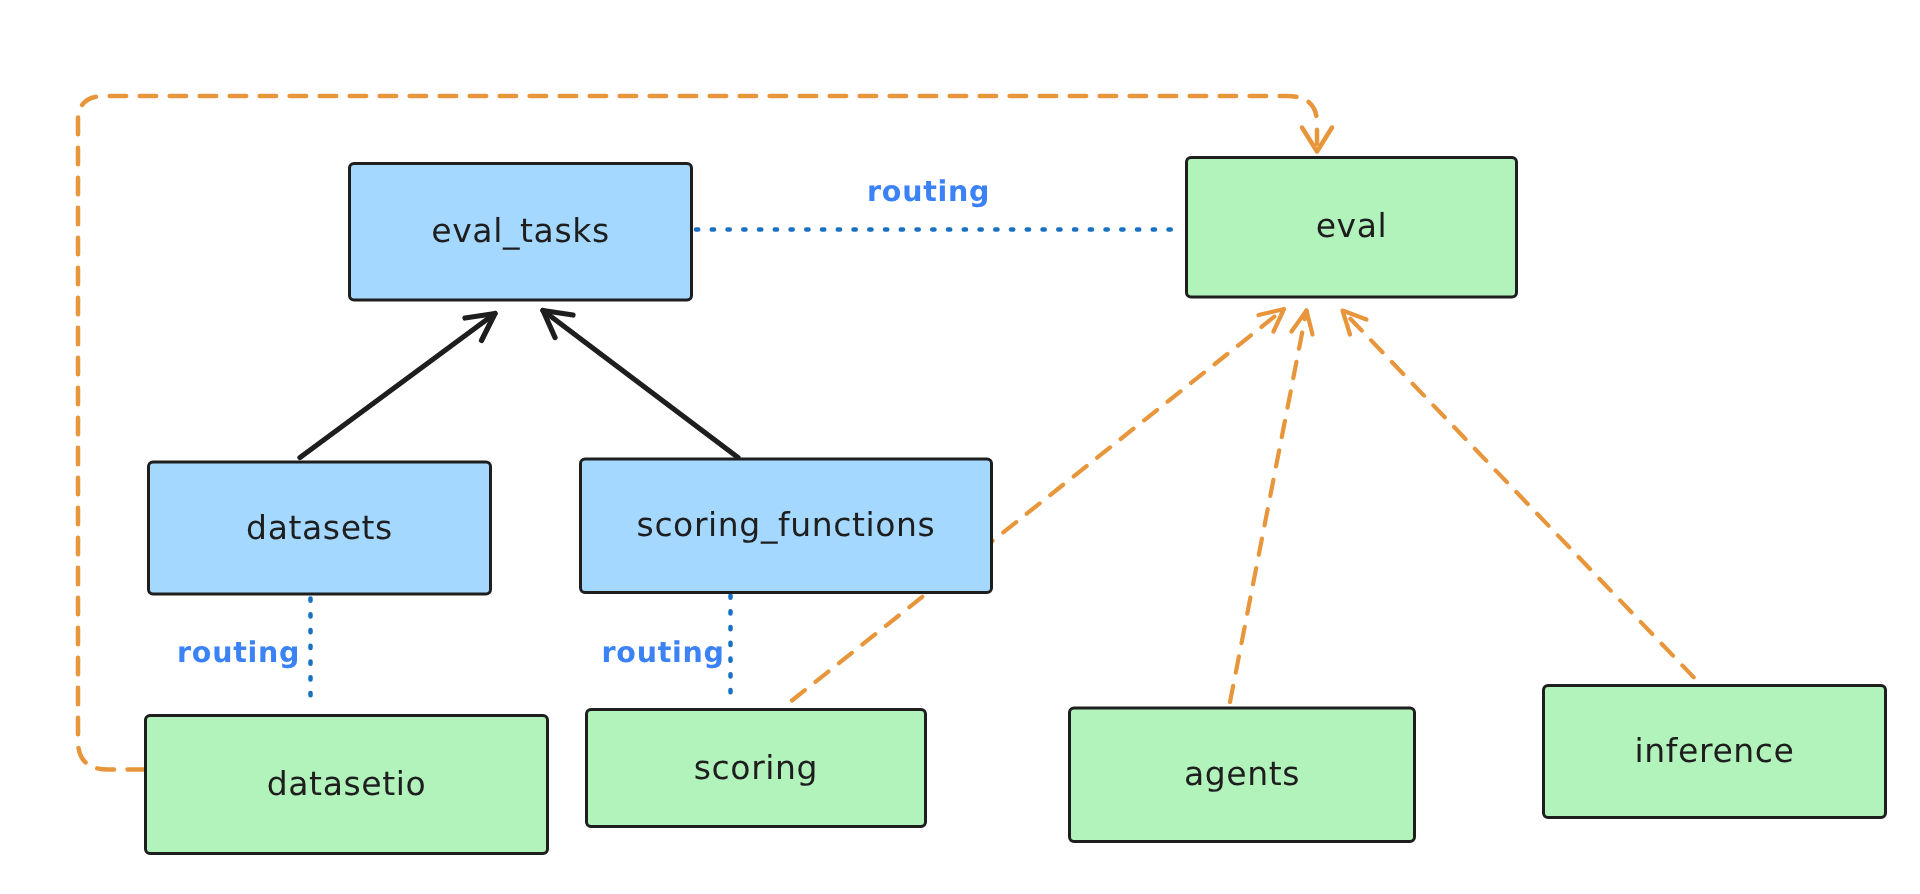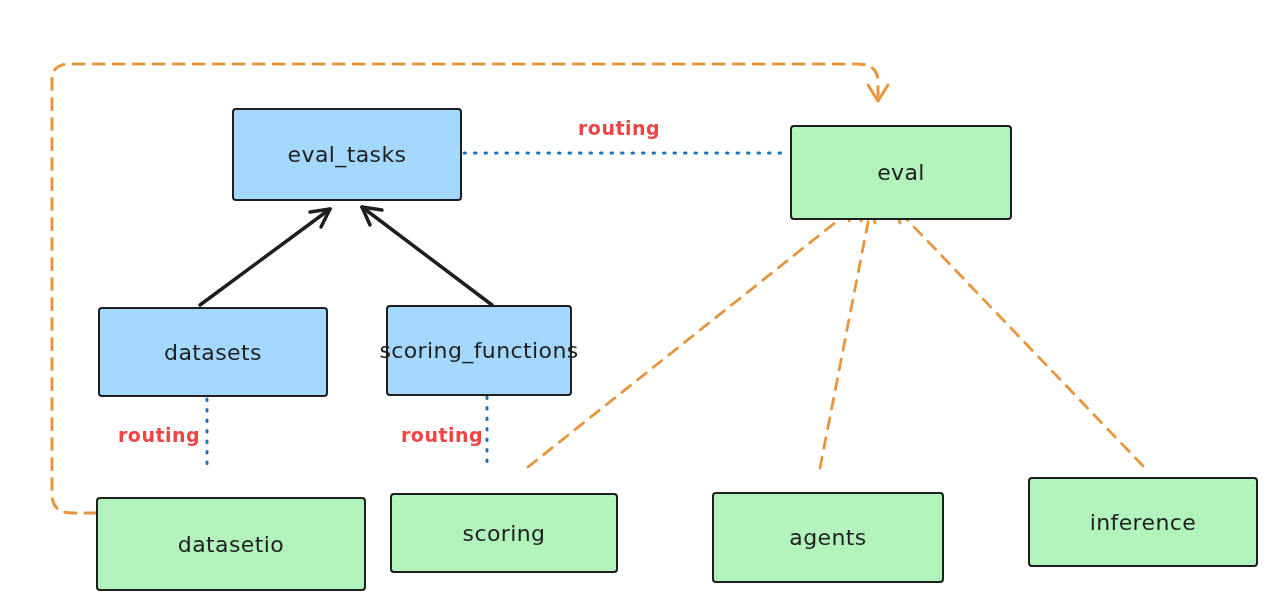--- a/index.html
+++ b/index.html
@@ -23,34 +23,34 @@
     border-radius: 4px;
     display: flex;
     align-items: center;
     justify-content: center;
     font-size: 22px;
     letter-spacing: 0.4px;
     color: #1e1e1e;
     box-sizing: border-box;
   }
   .node.blue  { background: #a5d8ff; }
-  .node.green { background: #b2f2bb; margin-top: 21px; }
+  .node.green { background: #b2f2bb; }
   .edge-label {
     position: absolute;
-    color: #ef4444;
+    color: #3b82f6;
     font-size: 19px;
     font-weight: bold;
     letter-spacing: 0.5px;
     white-space: nowrap;
   }
   
   #n-eval-tasks        { left: 232px;  top: 108px; width: 230px; height: 93px; }
   #n-eval              { left: 790px;  top: 104px; width: 222px; height: 95px; }
   #n-datasets          { left: 98px;   top: 307px; width: 230px; height: 90px; }
-  #n-scoring-functions { left: 386px;  top: 305px; width: 186px; height: 91px; }
+  #n-scoring-functions { left: 386px;  top: 305px; width: 276px; height: 91px; }
   #n-datasetio         { left: 96px;   top: 476px; width: 270px; height: 94px; }
   #n-scoring           { left: 390px;  top: 472px; width: 228px; height: 80px; }
   #n-agents            { left: 712px;  top: 471px; width: 232px; height: 91px; }
   #n-inference         { left: 1028px; top: 456px; width: 230px; height: 90px; }
   #lbl-routing-top     { left: 578px;  top: 117px; }
   #lbl-routing-left    { left: 118px;  top: 424px; }
   #lbl-routing-mid     { left: 401px;  top: 424px; }
 </style>
 </head>
 <body>

